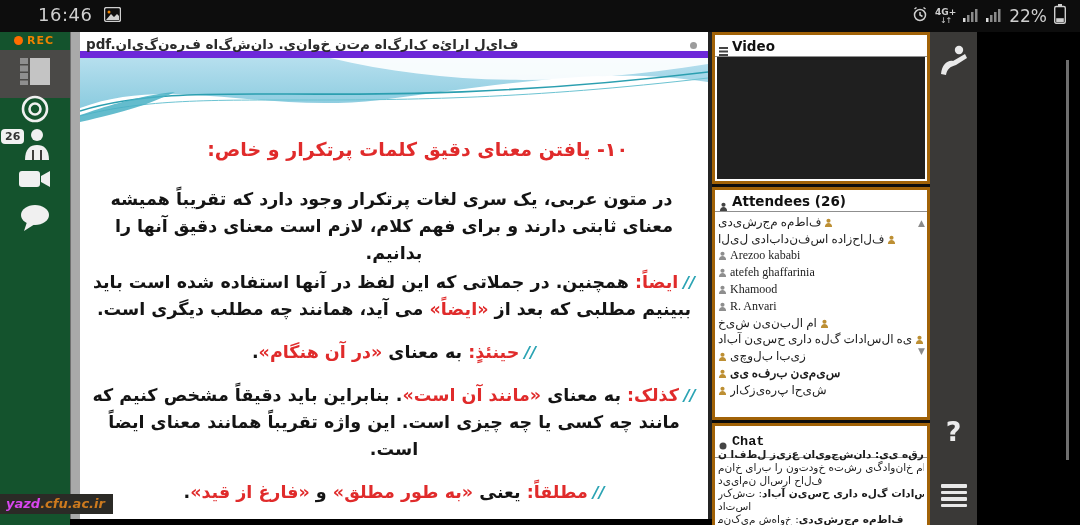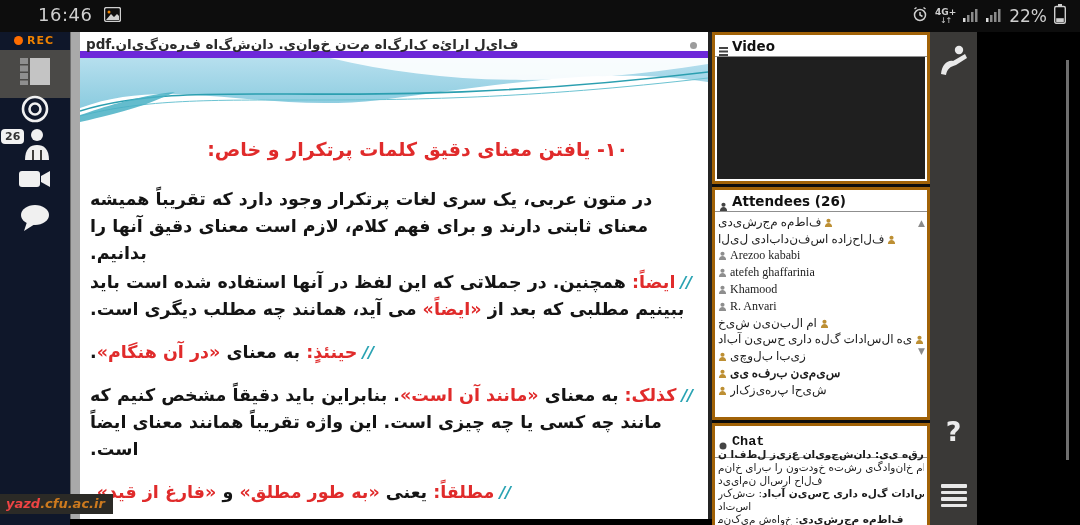--- a/index.html
+++ b/index.html
@@ -10,52 +10,52 @@
   .status-bar{position:absolute;left:0;top:0;width:1080px;height:32px;background:#0d0d0d;color:#cfcfcf;}
   .sb-time{position:absolute;left:38px;top:4px;font-size:18px;letter-spacing:.5px;}
   .sb-img-icon{position:absolute;left:104px;top:7px;}
   .sb-right{position:absolute;right:14px;top:0;height:32px;display:flex;align-items:center;gap:7px;}
   .sb-batt-pct{font-size:17px;}
   .sb-net{display:flex;flex-direction:column;align-items:center;line-height:1;margin-top:1px;}
   .sb-net .g{font-size:9px;font-weight:bold;color:#cfcfcf;}
   .sb-net .a{font-size:8px;color:#cfcfcf;letter-spacing:-1px;}
 
   
-  .sidebar{position:absolute;left:0;top:32px;width:70px;height:493px;background:#0f172a;}
+  .sidebar{position:absolute;left:0;top:32px;width:70px;height:493px;background:#14532d;}
   .sidebar .top-block{position:absolute;left:0;top:18px;width:70px;height:48px;background:#4a4947;}
   .rec{position:absolute;left:14px;top:2px;display:flex;align-items:center;gap:4px;}
   .rec-dot{width:9px;height:9px;border-radius:50%;background:#ff6d00;}
   .rec-label{color:#ef8200;font-size:11px;font-weight:bold;letter-spacing:1px;}
   .sb-icon{position:absolute;left:0;width:70px;display:flex;justify-content:center;}
   .ic-layout{top:26px;} .ic-target{top:62px;} .ic-person{top:96px;} .ic-camera{top:136px;} .ic-chat{top:172px;}
   .count-badge{position:absolute;left:1px;top:97px;background:#f2f2f2;color:#333;font-size:11px;
                font-weight:bold;padding:1px 4px;border-radius:4px;}
 
   
   .watermark{position:absolute;left:0;top:494px;z-index:40;background:#2b2a26;padding:2px 8px 3px 6px;
              font-style:italic;font-weight:bold;font-size:13px;}
-  .wm1{color:#ef4444;} .wm2{color:#cd7a1e;}
+  .wm1{color:#d946ef;} .wm2{color:#cd7a1e;}
 
   
   .content-scroll{position:absolute;left:70px;top:32px;width:10px;height:487px;background:#a9a9a9;
                   border-left:1px solid #6f6f6f;box-sizing:border-box;}
 
   
   .content{position:absolute;left:80px;top:32px;width:628px;height:487px;background:#fff;overflow:hidden;}
   .doc-titlebar{position:absolute;left:0;top:0;width:100%;height:26px;background:#fff;
                 border-bottom:7px solid #6d28d9;box-sizing:border-box;}
   .doc-title{position:absolute;left:6px;top:4px;max-width:585px;font-size:13.5px;font-weight:bold;color:#2b2b2b;}
   .doc-dot{position:absolute;right:11px;top:10px;width:7px;height:7px;border-radius:50%;background:#9c9c9c;}
   .bidi-visual{direction:ltr;unicode-bidi:bidi-override;white-space:nowrap;overflow:hidden;}
 
   .slide{position:absolute;left:0;top:26px;right:0;bottom:0;background:#fff;overflow:hidden;}
   .wave{display:block;width:628px;height:64px;}
   .slide-heading{margin:16px 80px 0 10px;text-align:right;direction:rtl;font-weight:bold;
                  font-size:19px;color:#e02b2b;}
-  .slide-body{margin:26px 10px 13px 10px;direction:rtl;text-align:left;font-weight:bold;
+  .slide-body{margin:26px 10px 13px 10px;direction:rtl;text-align:center;font-weight:bold;
               font-size:17.5px;line-height:27px;color:#141414;}
   .para{margin-top:2px;}
   .para.spaced{margin-top:16px;}
   .bullet-marker{color:#2aa3b3;font-style:italic;font-weight:900;font-size:16px;
                  letter-spacing:-2px;margin-left:5px;}
   .seg-red{color:#e02b2b;}
 
   
   .divider{position:absolute;left:708px;top:32px;width:4px;height:487px;background:#242424;}
 

